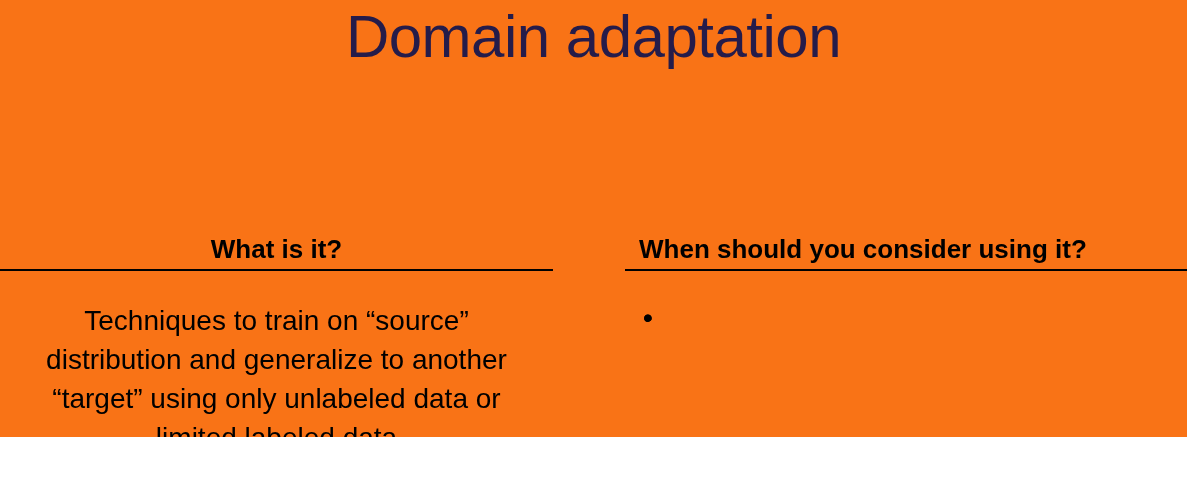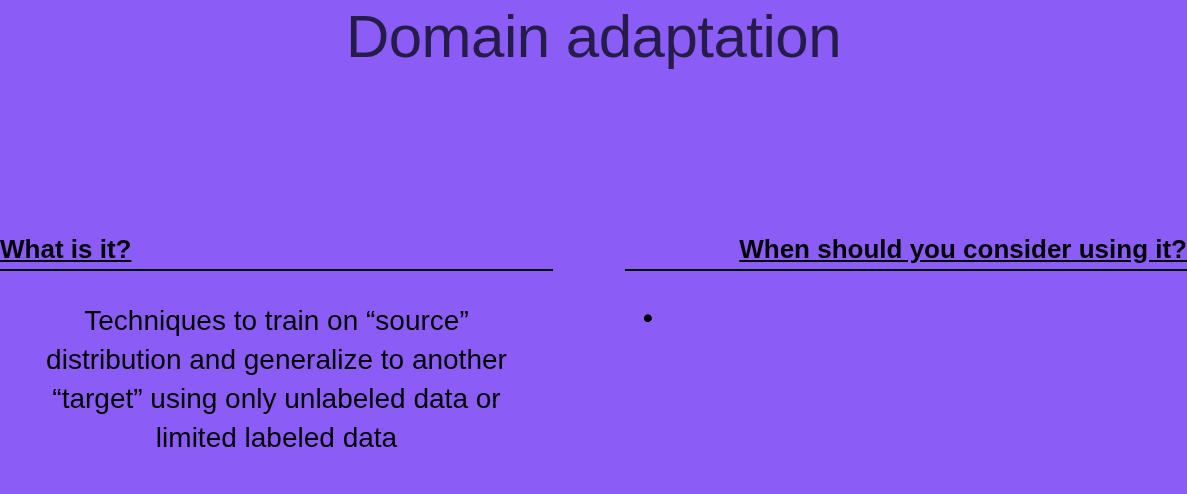--- a/index.html
+++ b/index.html
@@ -3,22 +3,22 @@
 <meta charset="utf-8">
 <style>
   html, body {
     margin: 0;
     padding: 0;
     background: #ffffff;
   }
   .slide {
     position: relative;
     width: 1187px;
-    height: 494px;
-    background: #8b5cf6;
+    height: 437px;
+    background: #f97316;
     font-family: "Liberation Sans", sans-serif;
     overflow: hidden;
   }
   .slide-title {
     position: absolute;
     left: 0;
     top: 2px;
     width: 1187px;
     text-align: center;
     font-size: 60px;
@@ -52,26 +52,25 @@
   }
   .col-head {
     font-size: 26px;
     font-weight: bold;
     color: #000000;
     line-height: 32px;
     padding-bottom: 4px;
     white-space: nowrap;
   }
   .col-left .col-head {
-    text-decoration: underline;
+    text-align: center;
   }
   .col-right .col-head {
-    text-align: right;
+    text-align: left;
     padding-left: 14px;
-    text-decoration: underline;
   }
   .rule {
     border: 0;
     border-top: 2px solid #000000;
     margin: 0;
     width: 100%;
     height: 0;
   }
   .col-body {
     padding-top: 18px;

